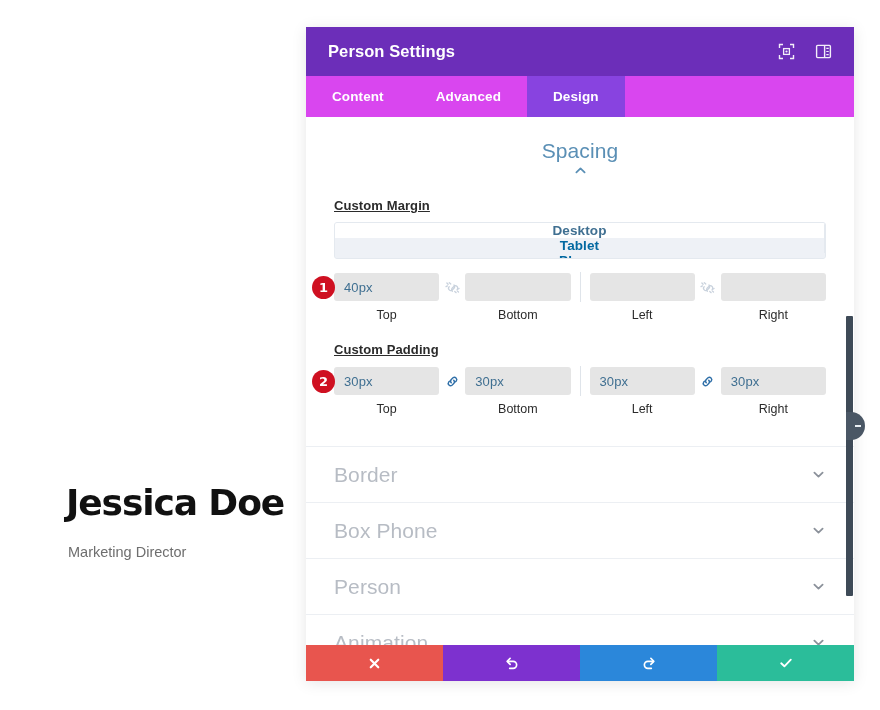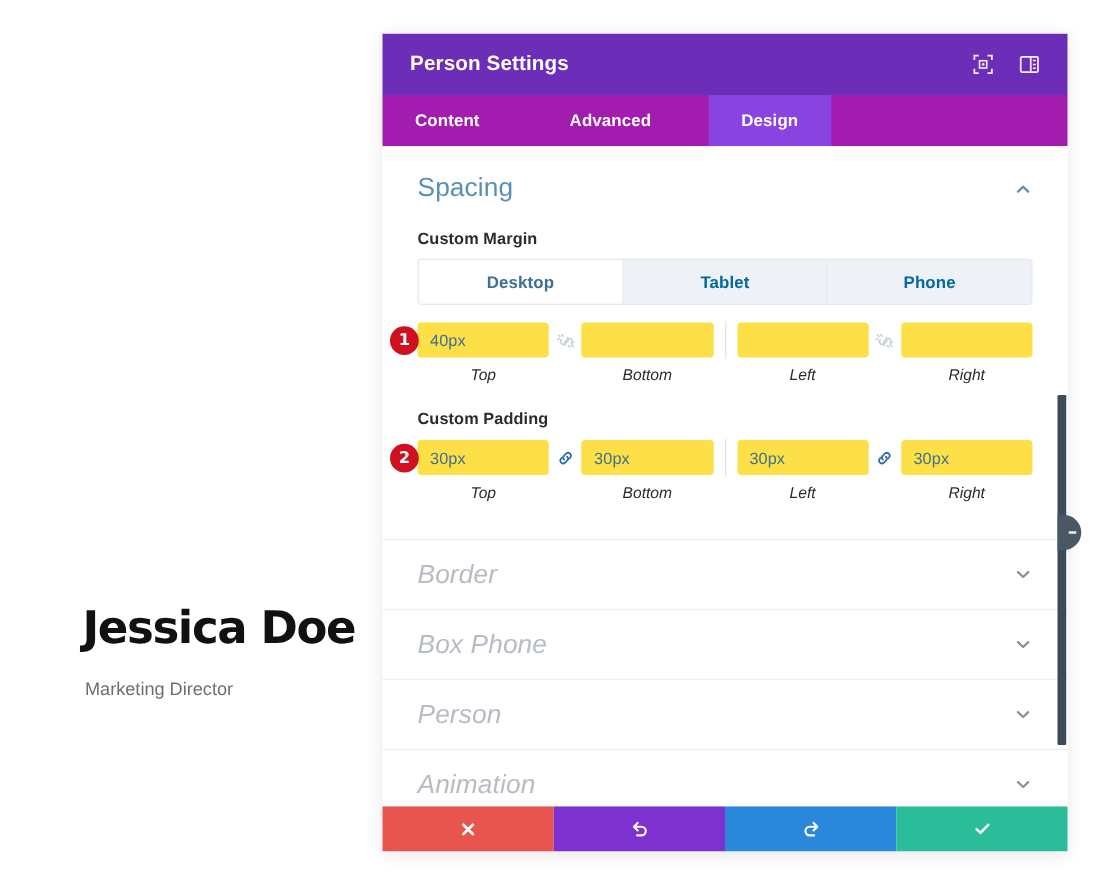--- a/index.html
+++ b/index.html
@@ -44,88 +44,90 @@
     letter-spacing: .1px; flex: 1 1 auto;
   }
   .header-actions { display: flex; align-items: center; gap: 20px; }
   .hdr-icon {
     width: 17px; height: 17px; color:#ffffff; opacity:.92;
     display:flex; align-items:center; justify-content:center; cursor:pointer;
   }
   .hdr-icon svg { display:block; }
 
   .tabs {
-    height: 41px; background: #a21caf; display: flex; flex: 0 0 auto; gap: 20px;
+    height: 41px; background: #d946ef; display: flex; flex: 0 0 auto;
   }
   .tab {
     height: 41px; display: flex; align-items: center; justify-content: center;
     padding: 0 26px; color: #ffffff; font-size: 13.5px; font-weight: 700;
     cursor: pointer; letter-spacing: .1px;
   }
   .tab.active { background: #8843e0; }
 
   .modal-body {
     flex: 1 1 auto; overflow: hidden; position: relative; background:#fff;
   }
 
   .section-open { padding: 22px 28px 0 28px; }
   .section-head {
     display:flex; align-items:center; justify-content:space-between;
     cursor:pointer;
+    flex-direction:column;
   }
   .section-title-open {
     font-size: 21px; color: #5a8fb5; font-weight: 400; letter-spacing: .1px;
   }
   .chev { width: 15px; height: 15px; color: #5a8fb5; }
   .chev svg { display:block; }
 
   .field-label {
     font-size: 13px; color: #2b2b2b; font-weight: 700;
-    margin-top: 20px; margin-bottom: 9px; letter-spacing: .1px;
+    margin-top: 20px; margin-bottom: 9px; letter-spacing: .1px; text-decoration: underline;
   }
 
   .device-toggle {
     display: flex; width: 100%; height: 37px;
     border: 1px solid #e4e9ef; border-radius: 3px; overflow: hidden;
     background:#eef1f6;
+    flex-direction:column;
   }
   .device-btn {
     flex: 1 1 0; display:flex; align-items:center; justify-content:center;
     font-size: 13.5px; font-weight: 700; cursor:pointer;
     background: #eef1f6; color: #0369a1; letter-spacing:.1px;
     border-right: 1px solid #e4e9ef;
   }
   .device-btn:last-child { border-right: none; }
   .device-btn.active { background:#ffffff; color:#3f6f91; }
 
   
   .quad-row {
     display: flex; align-items: center; margin-top: 13px;
     position: relative;
   }
   .quad-group { display:flex; align-items:center; flex: 1 1 0; }
   .quad-sep {
     width: 1px; height: 30px; background:#dfe4ea; margin: 0 9px; flex:0 0 auto;
   }
   .sp-input {
-    flex: 1 1 0; height: 28px; background:#fde047; border:none; border-radius:3px;
+    flex: 1 1 0; height: 28px; background:#e5e5e5; border:none; border-radius:3px;
     display:flex; align-items:center; padding: 0 10px;
     font-size: 13px; color:#3f6f91; letter-spacing:.1px;
     cursor:text; min-width: 0;
   }
   .link-icon {
     width: 26px; flex: 0 0 26px; display:flex; align-items:center;
     justify-content:center; cursor:pointer;
   }
   .link-icon svg { display:block; }
   .link-icon.off { color:#c9d2dd; }
   .link-icon.on  { color:#2f6fa8; }
 
   .quad-labels { display:flex; margin-top: 6px; }
-  .quad-lbl-group { display:flex; flex:1 1 0;font-style:italic; }
+  .quad-lbl-group { display:flex; flex:1 1 0; }
   .quad-lbl {
     flex: 1 1 0; text-align:center; font-size: 12.5px; color:#2b2b2b;
   }
   .quad-lbl-sep { width: 19px; flex: 0 0 19px; }
   .quad-lbl-pad { width: 26px; flex: 0 0 26px; }
 
   .badge {
     position:absolute; left: -22px; width: 23px; height:23px; border-radius:50%;
     background:#cf1021; color:#fff; font-size:13px; font-weight:700;
     display:flex; align-items:center; justify-content:center;
@@ -133,21 +135,21 @@
   }
 
   .gap-after-spacing { height: 30px; }
 
   .section-closed {
     height: 56px; border-top: 1px solid #eceff3;
     display:flex; align-items:center; justify-content:space-between;
     padding: 0 28px; cursor:pointer;
   }
   .section-title-closed {
-    font-size: 21px; color:#b7bcc4; font-weight:400; letter-spacing:.1px;font-style:italic;
+    font-size: 21px; color:#b7bcc4; font-weight:400; letter-spacing:.1px;
   }
   .chev-closed { width:15px; height:15px; color:#8b919a; }
   .chev-closed svg { display:block; }
 
   
   .action-bar { height: 36px; display:flex; flex: 0 0 auto; }
   .action-btn {
     flex:1 1 0; display:flex; align-items:center; justify-content:center;
     color:#ffffff; cursor:pointer;
   }

